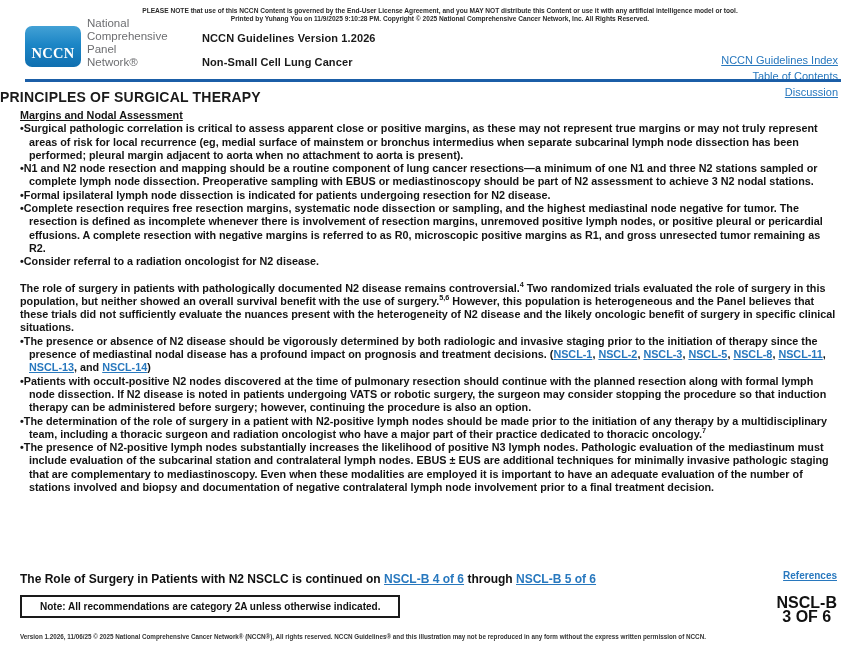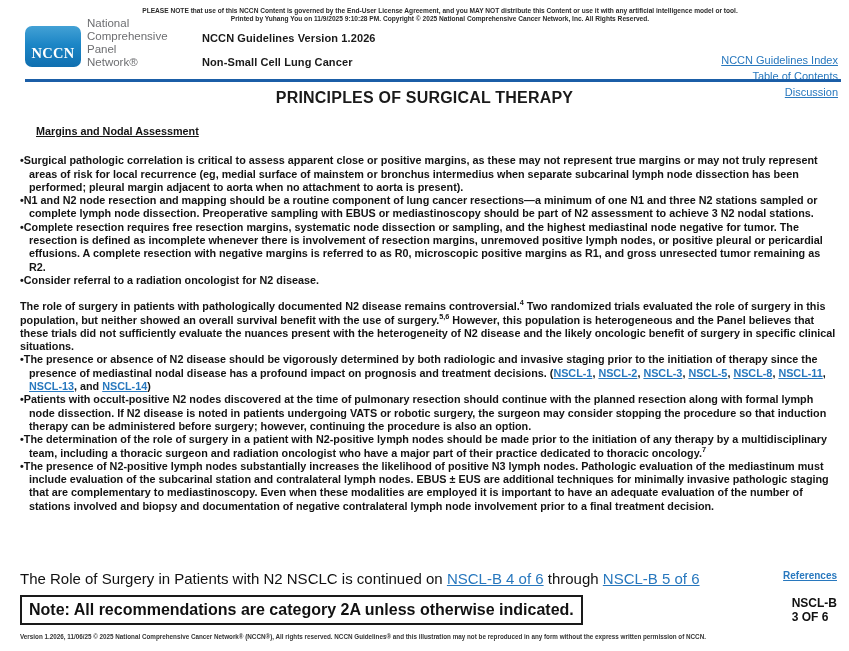--- a/index.html
+++ b/index.html
@@ -52,61 +52,61 @@
   a.doclink, .header-links a, a.references {
     color: #2878be; text-decoration: underline; cursor: pointer;
   }
   .rule {
     position: absolute; top: 79px; left: 25px; right: 8px;
     height: 3px; background: #1b5ea7;
   }
   
   .page-heading {
     position: absolute; top: 89px; left: 0; width: 100%;
-    text-align: center; font-size: 16px; font-weight: bold;
+    font-size: 14px; font-weight: bold;
     color: #1a1a1a; letter-spacing: 0.2px;
   }
   
   .body {
     position: absolute; top: 109px; left: 20px; width: 818px;
     font-size: 10.8px; line-height: 13.3px; font-weight: bold;
     color: #141414;
   }
   .body h2 {
     font-size: 10.8px; font-weight: bold; text-decoration: underline;
-    margin: 16px;
+    margin: 0;
   }
   .body ul { list-style: none; }
   .body li { padding-left: 9px; text-indent: -9px; }
   .body li::before { content: "\2022 "; }
   .section-gap { height: 13px; }
   sup { font-size: 7.3px; line-height: 0; vertical-align: super; }
   .body a.doclink { font-weight: bold; }
   
   .continued {
     position: absolute; top: 572px; left: 20px; width: 700px;
-    font-size: 15px; font-weight: normal; line-height: 14px;
+    font-size: 12px; font-weight: bold; line-height: 14px;
   }
   a.references {
     position: absolute; top: 570px; right: 12px;
     font-size: 10px; font-weight: bold;
   }
   .notebox {
     position: absolute; top: 595px; left: 20px;
     border: 2px solid #1a1a1a;
-    padding: 4px 7px;
-    font-size: 16px; font-weight: bold;
+    padding: 4px 18px;
+    font-size: 10px; font-weight: bold;
   }
   .footer {
     position: absolute; top: 633px; left: 20px; width: 740px;
     font-size: 6.3px; font-weight: bold; color: #333333;
   }
   .pageid {
     position: absolute; top: 596px; right: 12px;
-    text-align: left; font-size: 12px; font-weight: bold;
+    text-align: center; font-size: 16px; font-weight: bold;
     line-height: 14px; color: #111111;
   }
 </style>
 </head>
 <body>
 
 <div class="page">
 
   <div class="notice">
     <div>PLEASE NOTE that use of this NCCN Content is governed by the End-User License Agreement, and you MAY NOT distribute this Content or use it with any artificial intelligence model or tool.</div>
@@ -138,20 +138,21 @@
   <div class="rule"></div>
 
   <div class="page-heading">PRINCIPLES OF SURGICAL THERAPY</div>
 
   <div class="body">
     <section>
       <h2>Margins and Nodal Assessment</h2>
       <ul>
         <li><span>Surgical pathologic correlation is critical to assess apparent close or positive margins, as these may not represent true margins or may not truly represent areas of risk for local recurrence (eg, medial surface of mainstem or bronchus intermedius when separate subcarinal lymph node dissection has been performed; pleural margin adjacent to aorta when no attachment to aorta is present).</span></li>
         <li><span>N1 and N2 node resection and mapping should be a routine component of lung cancer resections—a minimum of one N1 and three N2 stations sampled or complete lymph node dissection. Preoperative sampling with EBUS or mediastinoscopy should be part of N2 assessment to achieve 3 N2 nodal stations.</span></li>
+        <li><span>Formal ipsilateral lymph node dissection is indicated for patients undergoing resection for N2 disease.</span></li>
         <li><span>Complete resection requires free resection margins, systematic node dissection or sampling, and the highest mediastinal node negative for tumor. The resection is defined as incomplete whenever there is involvement of resection margins, unremoved positive lymph nodes, or positive pleural or pericardial effusions. A complete resection with negative margins is referred to as R0, microscopic positive margins as R1, and gross unresected tumor remaining as R2.</span></li>
         <li><span>Consider referral to a radiation oncologist for N2 disease.</span></li>
       </ul>
     </section>
 
     <div class="section-gap"></div>
 
     <section>
       <p><span>The role of surgery in patients with pathologically documented N2 disease remains controversial.</span><sup>4</sup><span> Two randomized trials evaluated the role of surgery in this population, but neither showed an overall survival benefit with the use of surgery.</span><sup>5,6</sup><span> However, this population is heterogeneous and the Panel believes that these trials did not sufficiently evaluate the nuances present with the heterogeneity of N2 disease and the likely oncologic benefit of surgery in specific clinical situations.</span></p>
       <ul>

